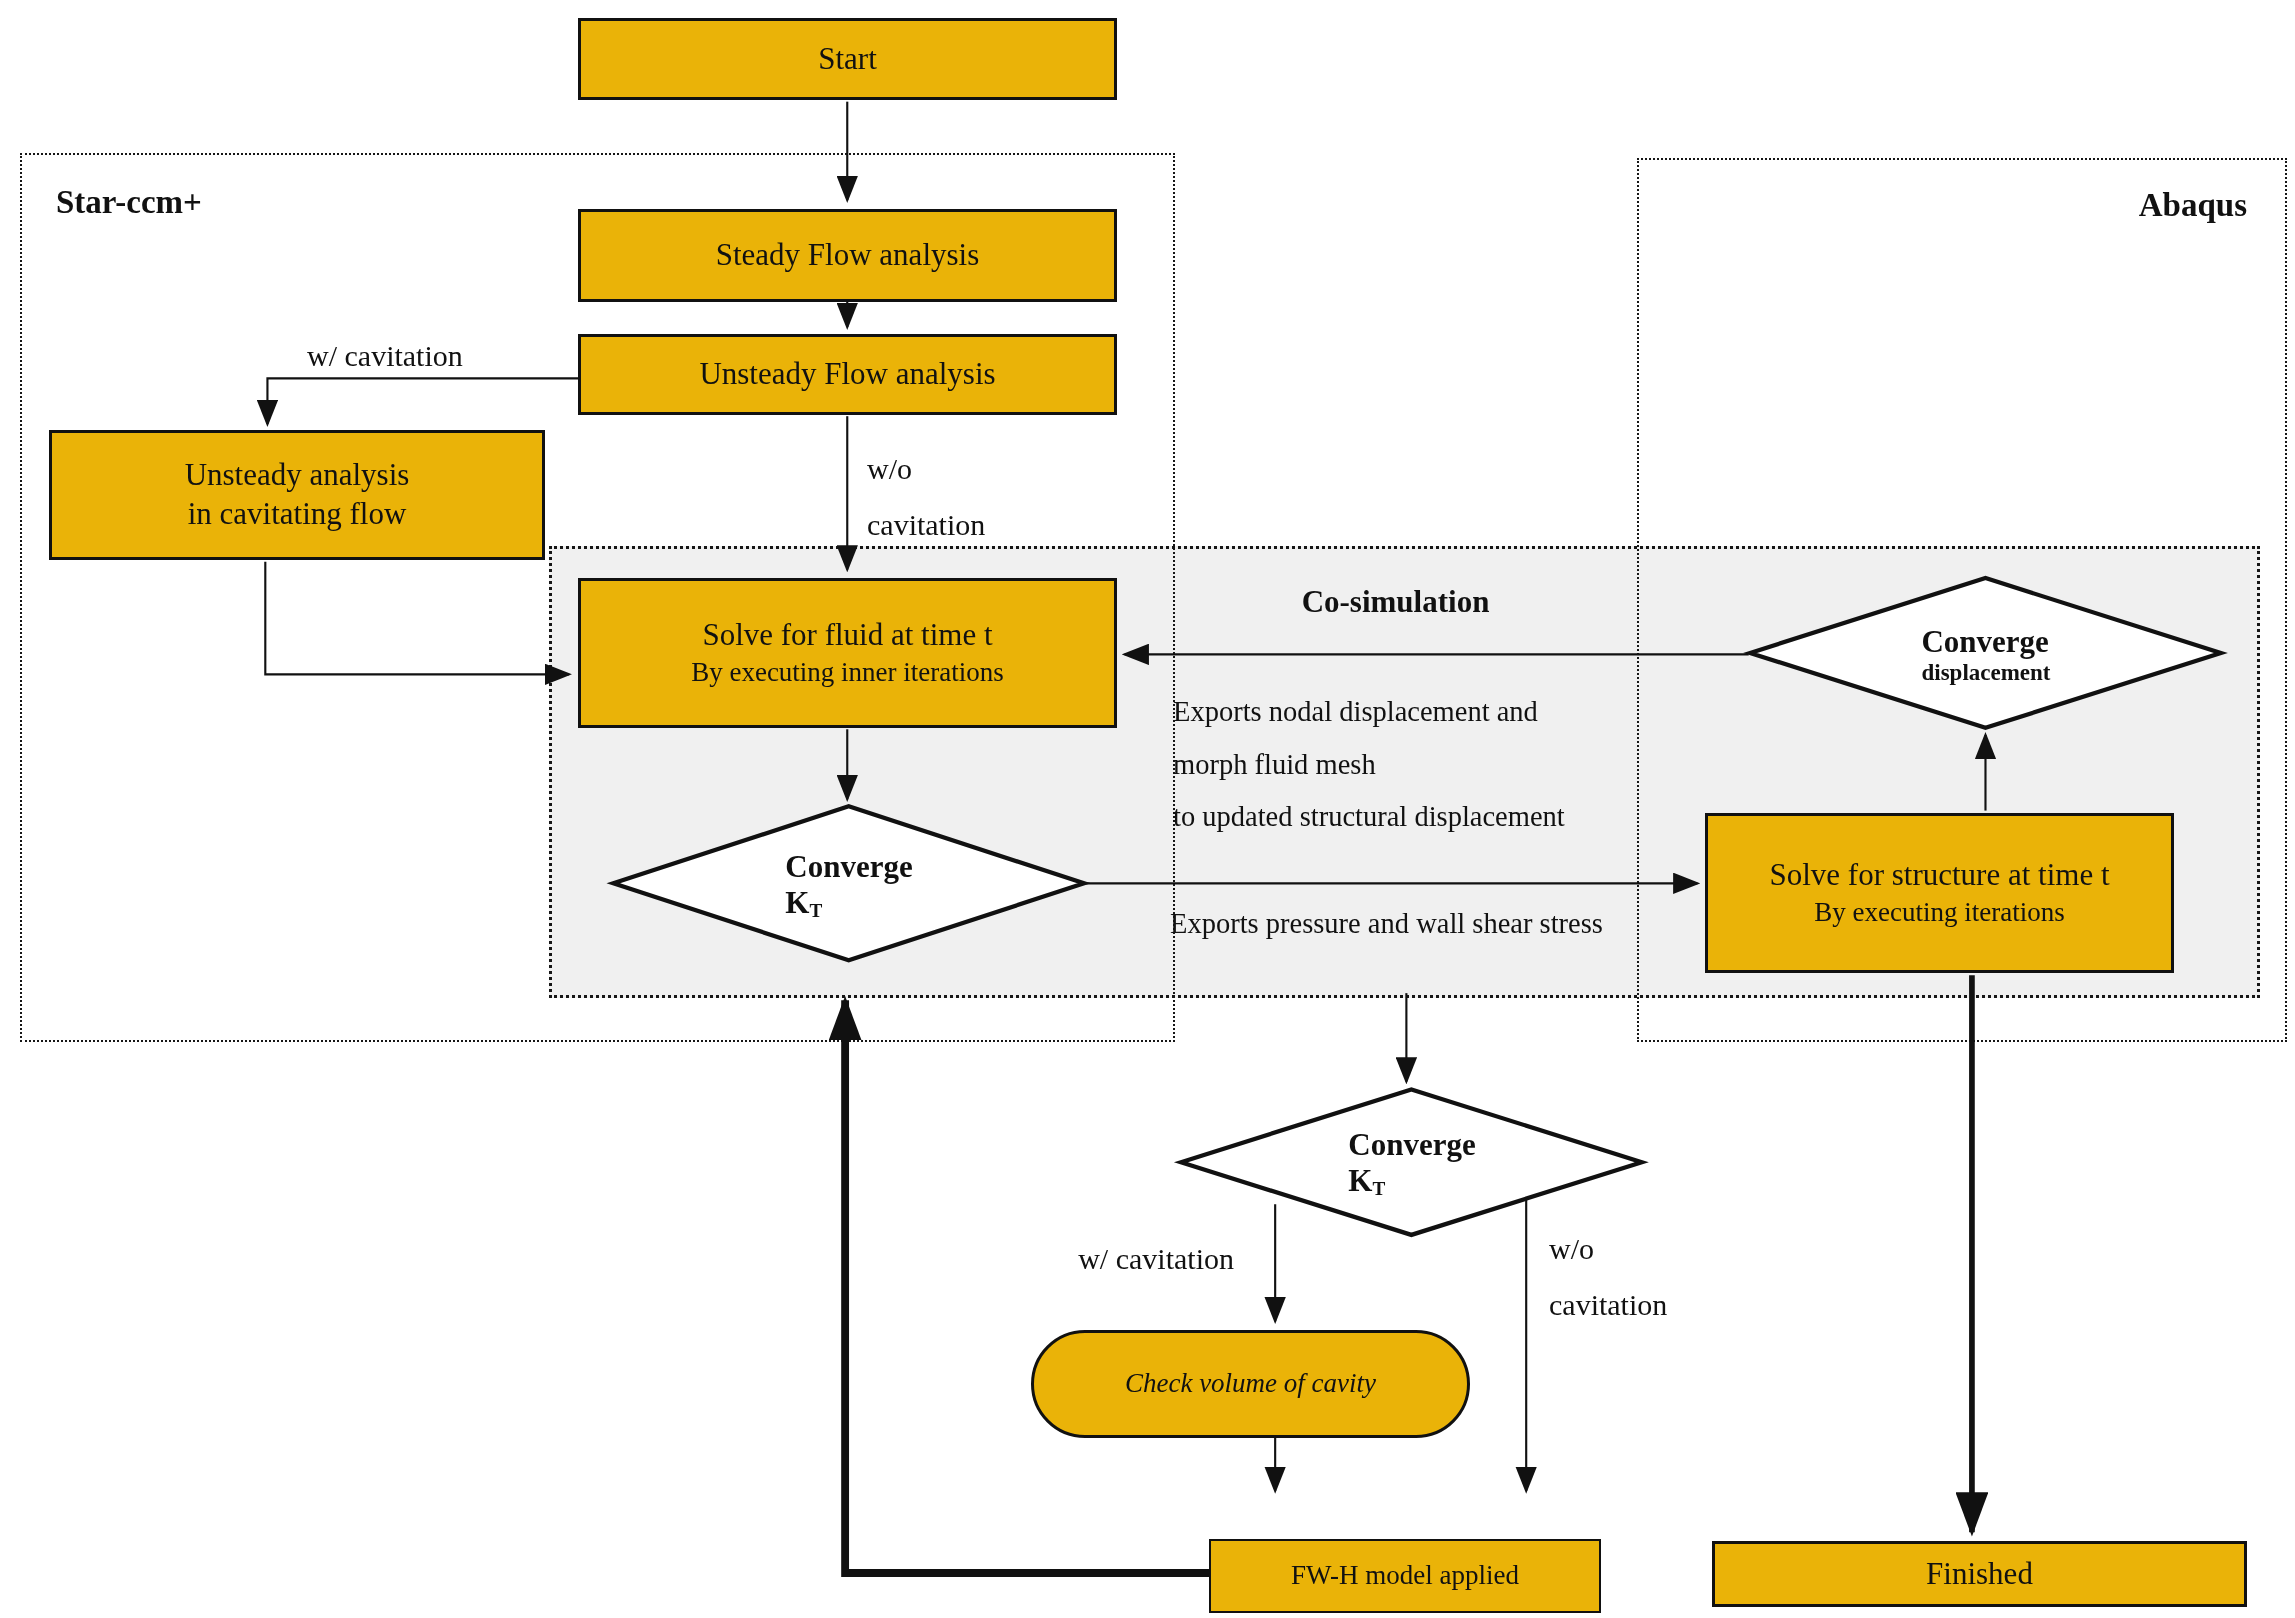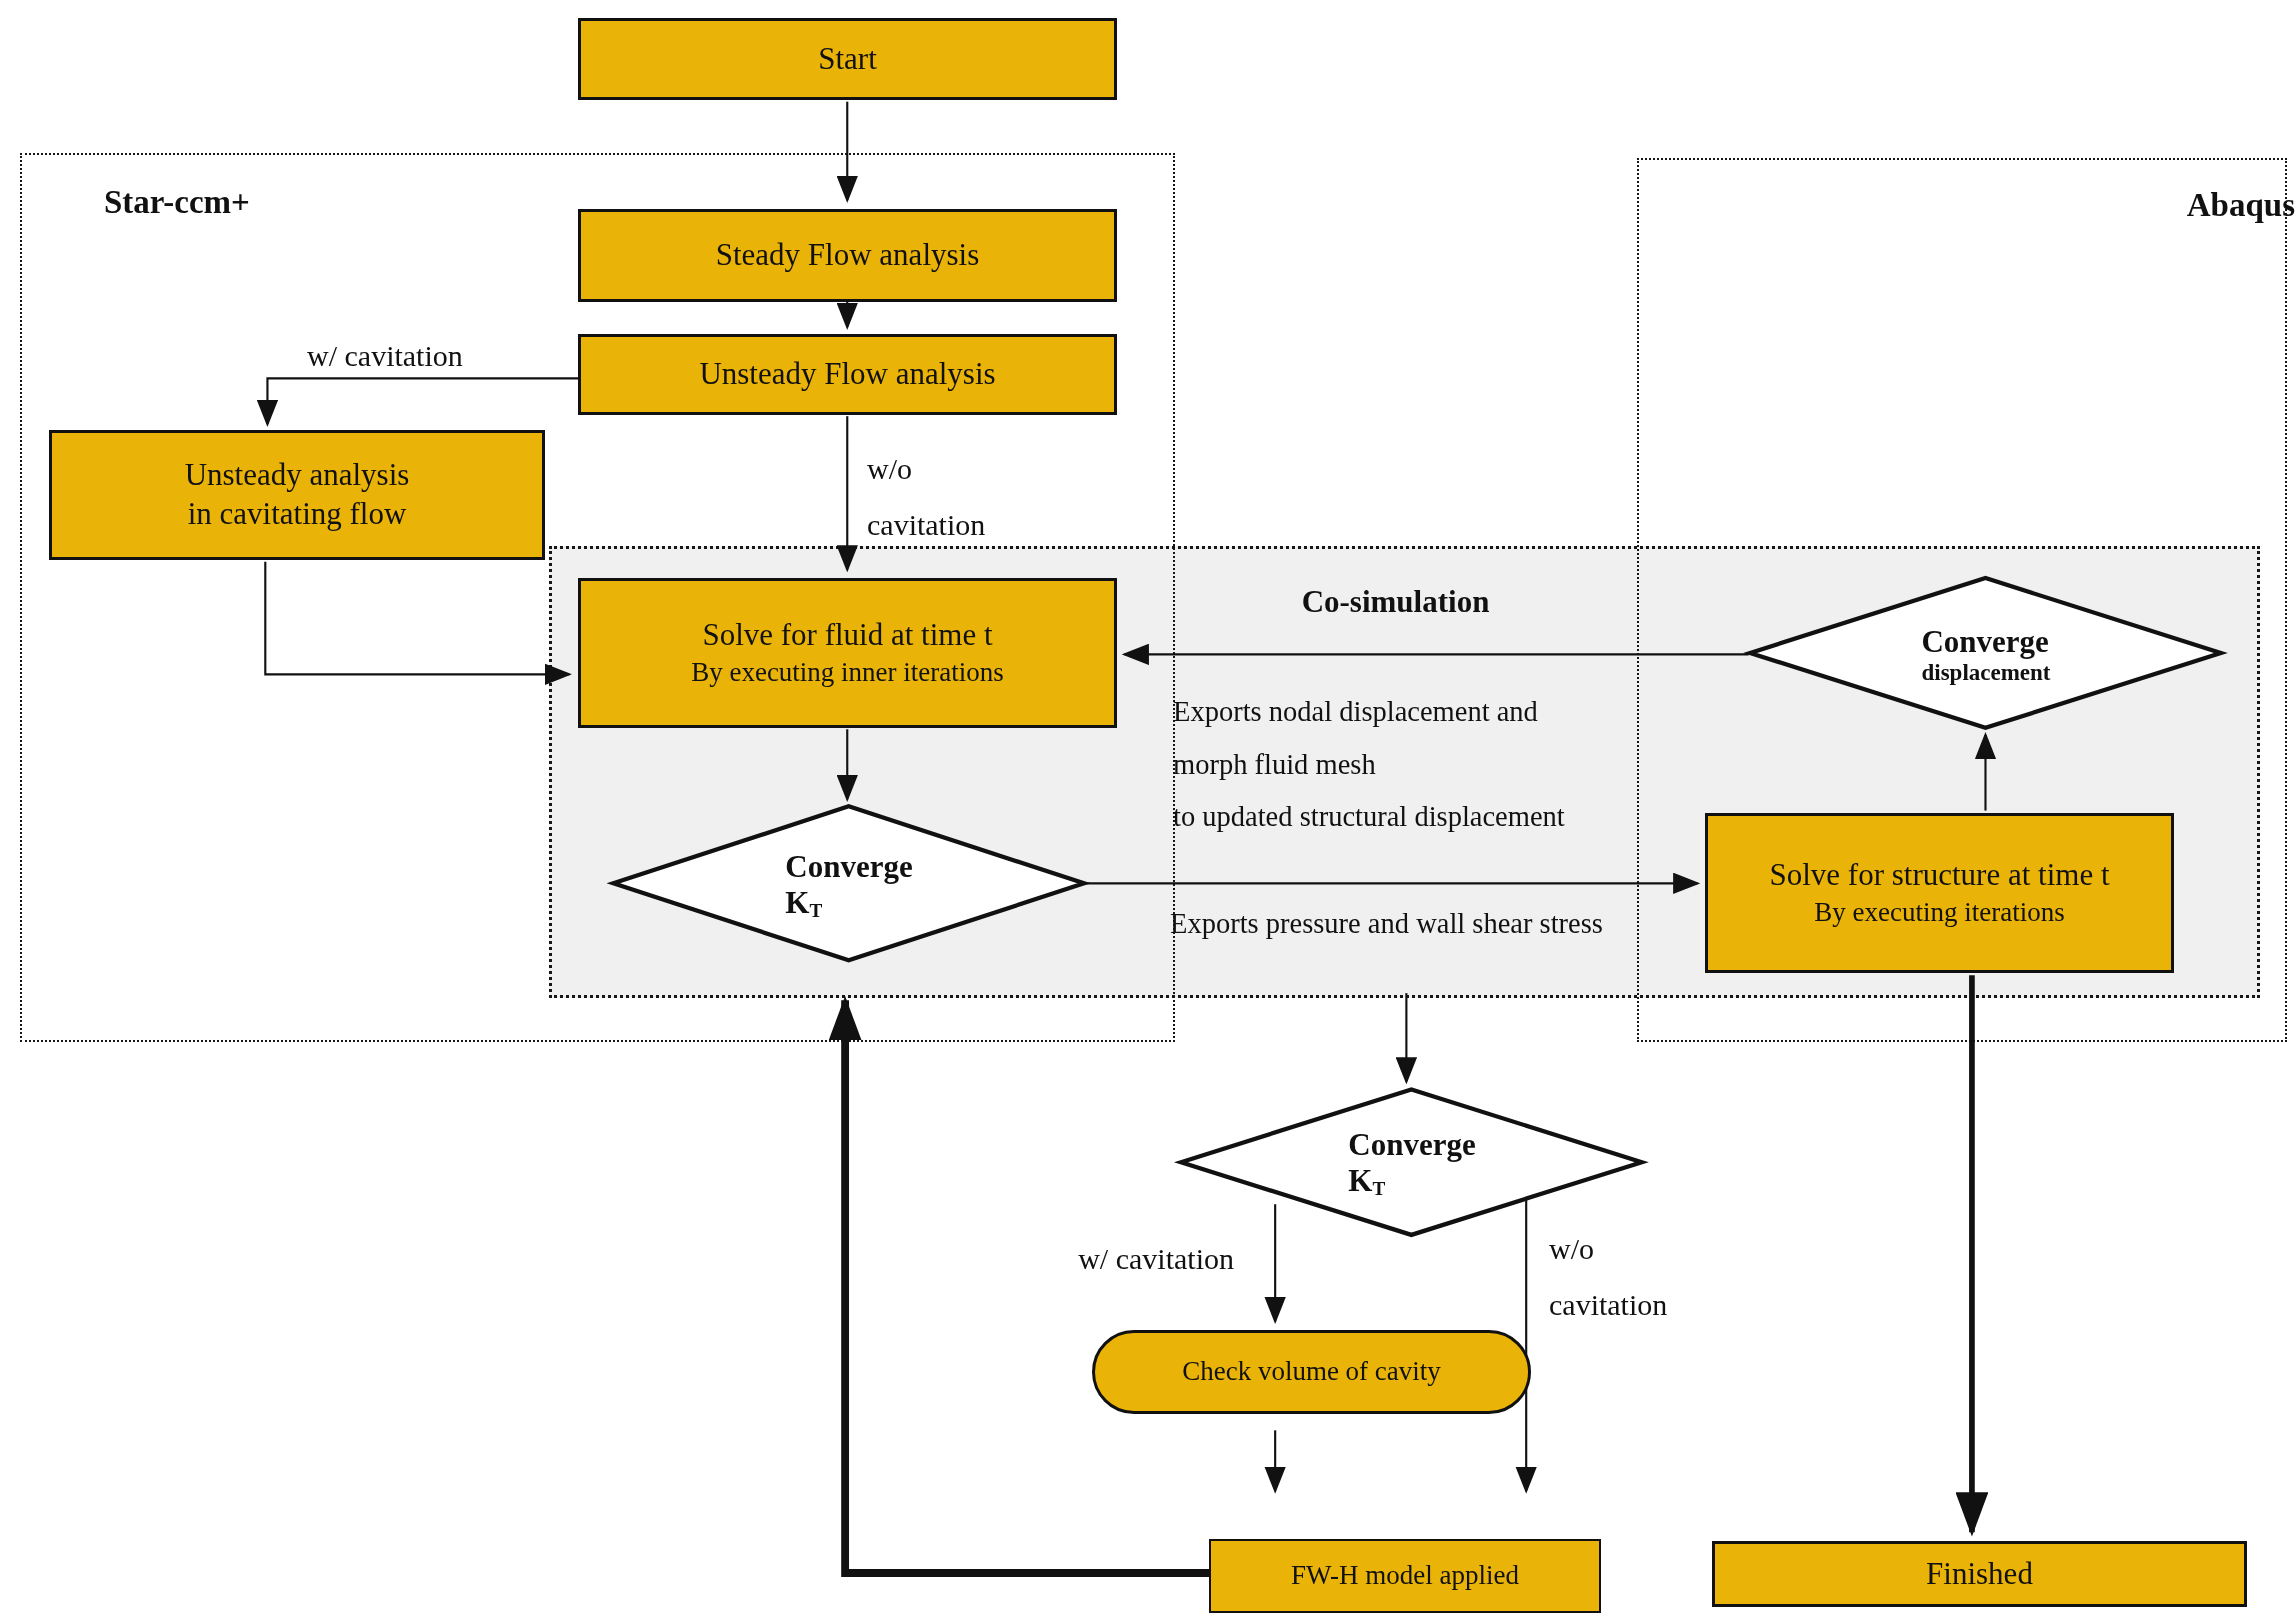--- a/index.html
+++ b/index.html
@@ -7,21 +7,21 @@
     position:relative;
     width:2295px;height:1619px;
     background:#ffffff;
     font-family:"Liberation Serif","DejaVu Serif",serif;
     color:#111;
     overflow:hidden;
   }
   
   .frame{position:absolute;border:2.9px dotted #161616;background:transparent;z-index:1;}
   .cosim{position:absolute;border:3.6px dotted #161616;background:#f0f0f0;z-index:0;}
-  .frame-label{position:absolute;font-weight:bold;font-size:33px;z-index:5;margin-left:48px;}
+  .frame-label{position:absolute;font-weight:bold;font-size:33px;z-index:5;}
   .cosim-label{position:absolute;font-weight:bold;font-size:31px;z-index:5;text-align:center;}
   
   .node{
     position:absolute;background:#eab308;border:3.6px solid #111;
     display:flex;flex-direction:column;align-items:center;justify-content:center;
     text-align:center;z-index:3;box-sizing:border-box;
   }
   .node .main{font-size:31px;line-height:1.25;}
   .node .sub{font-size:27px;line-height:1.3;}
   .stadium{border-radius:57px;}
@@ -117,21 +117,21 @@
   <div class="node" style="left:578px;top:578px;width:539px;height:150px;">
     <span class="main">Solve for fluid at time t</span>
     <span class="sub">By executing inner iterations</span>
   </div>
 
   <div class="node" style="left:1705px;top:813px;width:469px;height:160px;">
     <span class="main">Solve for structure at time t</span>
     <span class="sub">By executing iterations</span>
   </div>
 
-  <div class="node stadium" style="left:1092px;top:1330px;width:439px;height:84px;">
+  <div class="node stadium" style="left:1031px;top:1330px;width:439px;height:108px;font-style:italic;">
     <span class="sub">Check volume of cavity</span>
   </div>
 
   <div class="node" style="left:1209px;top:1539px;width:392px;height:74px;border-width:2.9px;">
     <span class="sub">FW-H model applied</span>
   </div>
 
   <div class="node" style="left:1712px;top:1541px;width:535px;height:66px;">
     <span class="main">Finished</span>
   </div>

